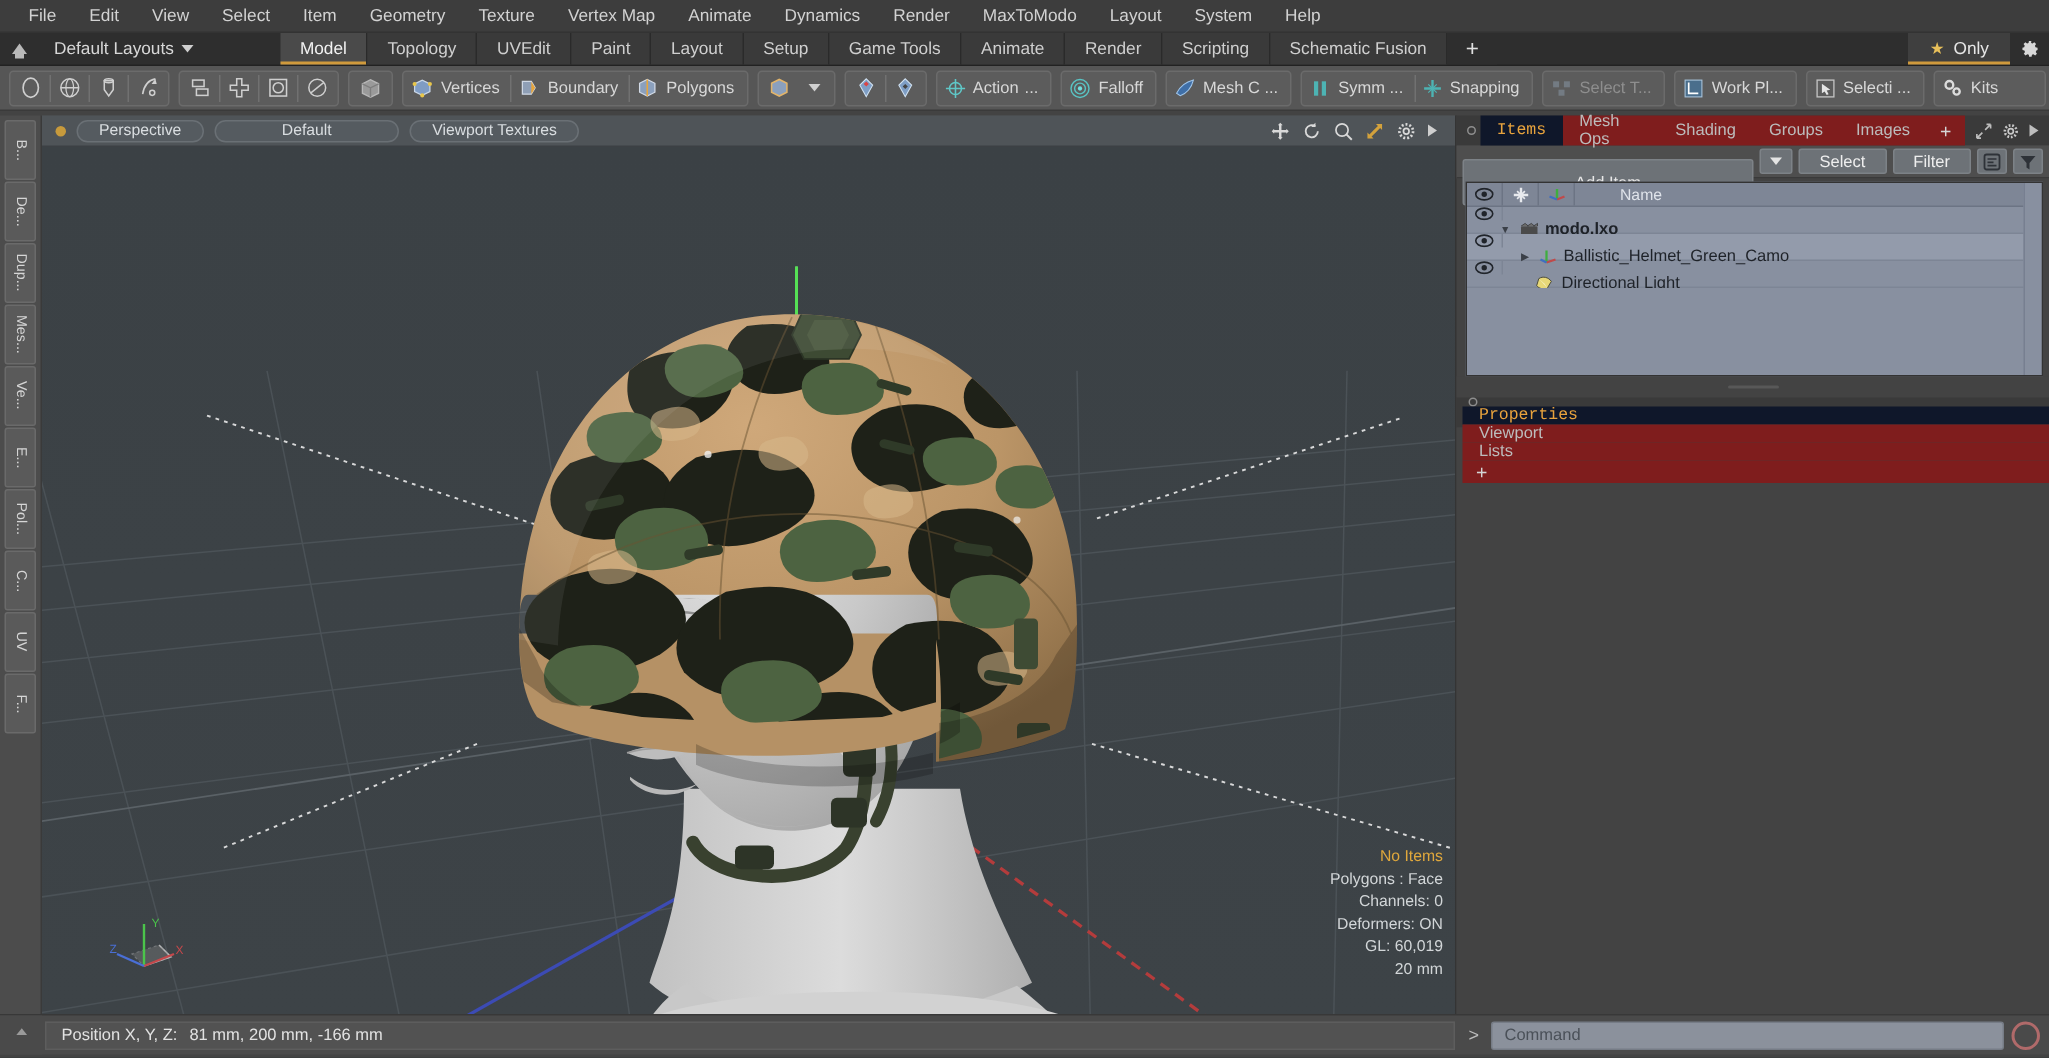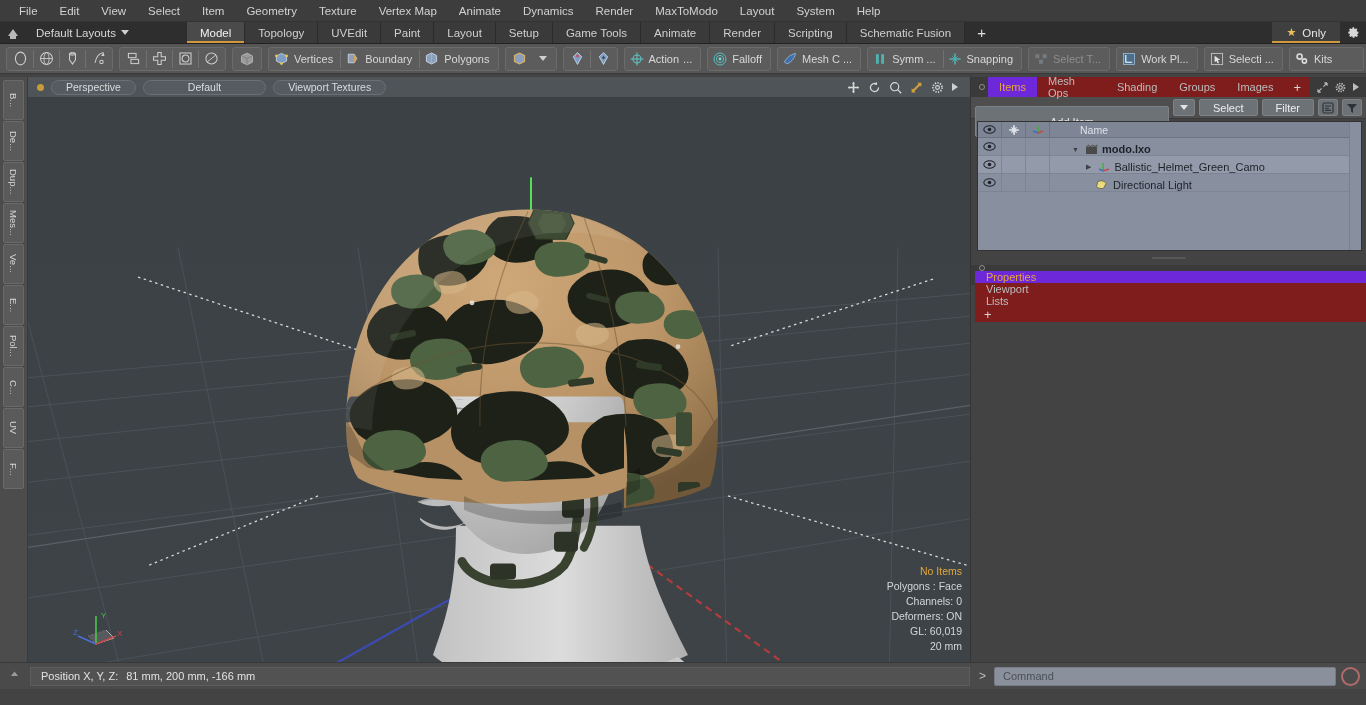--- a/index.html
+++ b/index.html
@@ -114,21 +114,21 @@
   .rpanel{ width:396px; background:#434343; display:flex; flex-direction:column; border-left:1px solid #343434;}
   .ptabrow{
     height:20px; background:#3a3a3a; display:flex; align-items:stretch; padding-left:4px;
   }
   .pdot{ width:14px; display:flex;align-items:center;justify-content:center;}
   .pdot i{ display:block;width:6px;height:6px;border-radius:50%;border:1px solid #8e8e8e;}
   .ptab{
     padding:0 11px; display:flex;align-items:center; font-size:11px; color:#bcbcbc;
     background:#7f1d1d; position:relative;
   }
-  .ptab.active{ background:#6d28d9; color:#e8a33d; }
+  .ptab.active{ background:#0f172a; color:#e8a33d;font-family:Liberation Mono, monospace; }
   .ptab.plus{ padding:0 9px; color:#d5d5d5; font-size:13px;}
   .ptab-right{ margin-left:auto; display:flex;align-items:center;gap:7px;padding:0 7px; }
 
   .pbar{
     height:22px; background:#4e4e4e; display:flex; align-items:center; gap:4px;
     padding:2px 4px; border-bottom:1px solid #3a3a3a;
   }
   .additem{
     flex:1; height:31px; background:#6d7277; border:1px solid #7d8287; border-radius:2px;
     color:#e8e8e8; font-size:11px; display:flex;align-items:center;justify-content:center;margin-top:28px;
@@ -145,38 +145,39 @@
 
   .tree{ flex:0 0 auto; height:130px; margin:2px 4px 0 6px; background:#8890a0; border:1px solid #333; display:flex; }
   .tree-main{ flex:1; display:flex; flex-direction:column; }
   .tree-head{
     height:16px; background:#7e8696; display:flex; align-items:center; border-bottom:1px solid #6c7484;
     color:#e9ecf2; font-size:10.5px;
   }
   .th-eye,.th-c2,.th-c3{ width:24px; display:flex;align-items:center;justify-content:center; border-right:1px solid #6c7484; height:100%;}
   .th-name{ padding-left:30px; color:#dfe3ea;}
   .trow{
-    height:18px; display:flex; align-items:flex-end; font-size:11px; color:#1e2228;
+    height:18px; display:flex; align-items:flex-start; font-size:11px; color:#1e2228;
     border-bottom:1px solid #7d8595;
+    flex-direction:column;
   }
   .trow.sel{ background:#939bab; }
   .tc-eye,.tc-2,.tc-3{ width:24px; height:100%; display:flex;align-items:center;justify-content:center; border-right:1px solid #7d8595;}
   .tc-name{ display:flex; align-items:center; gap:4px; padding-left:6px; white-space:nowrap;}
   .tree-scroll{ width:12px; background:#8890a0; border-left:1px solid #777f90;}
   .tree-rest{ background:#8890a0; flex:1; }
 
   .rsplit{ height:14px; background:#434343; display:flex;align-items:center;justify-content:center;}
   .rsplit i{ display:block; width:34px;height:2px;background:#585858;border-radius:1px;}
 
   .proprow{ height:20px; background:#3a3a3a; display:flex; align-items:stretch; padding-left:4px;flex-direction:column;}
   .propbody{ flex:1; background:#434343; }
 
   
   .statusbar{
-    position:absolute; left:0; right:0; bottom:16px; height:27px; background:#4a4a4a;
+    position:absolute; left:0; right:0; bottom:2px; height:27px; background:#4a4a4a;
     display:flex; align-items:center; border-top:1px solid #383838;
   }
   .sb-left{ width:28px; height:100%; display:flex;align-items:center;justify-content:center;background:#4a4a4a;}
   .sb-pos{
     flex:0 0 auto; width:940px; height:19px; margin-left:2px; background:#525252; border:1px solid #5d5d5d;
     display:flex; align-items:center; padding-left:10px; color:#e2e2e2; font-size:11px; gap:8px;
   }
   .sb-right{ flex:1; display:flex; align-items:center; gap:5px; padding:0 6px; }
   .cmd-gt{ color:#bdbdbd; font-size:12px; padding:0 3px;}
   .cmd-input{

